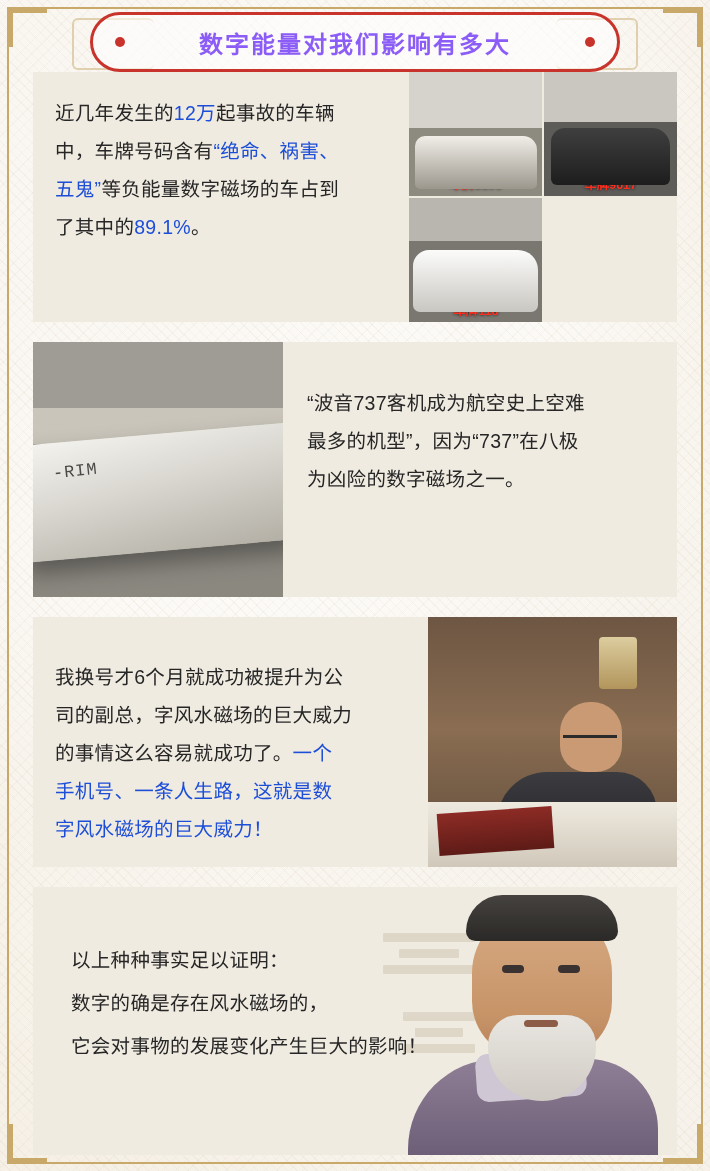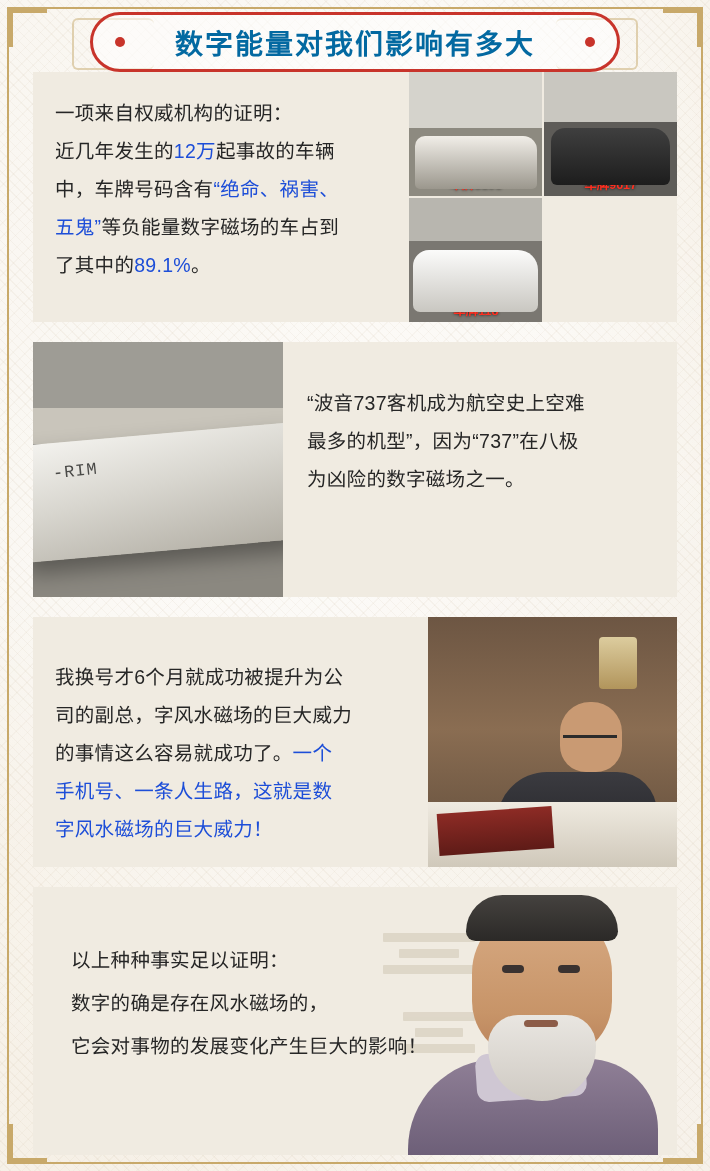--- a/index.html
+++ b/index.html
@@ -81,24 +81,24 @@
     width: 10px; height: 10px;
     margin-top: -5px;
     border-radius: 50%;
     background: #c8342b;
   }
   .header-plate::before { left: 22px; }
   .header-plate::after  { right: 22px; }
   .header-title {
     position: relative;
     z-index: 2;
-    font-size: 28px;
+    font-size: 24px;
     font-weight: bold;
     letter-spacing: 2px;
-    color: #0369a1;
+    color: #8b5cf6;
     white-space: nowrap;
   }
   .header-wing {
     position: absolute;
     top: 6px;
     width: 80px;
     height: 48px;
     border: 2px solid #d8c49a;
     border-radius: 6px;
     opacity: .75;
@@ -394,21 +394,20 @@
   <div class="header">
     <div class="header-wing left"></div>
     <div class="header-wing right"></div>
     <div class="header-plate"></div>
     <div class="header-title">数字能量对我们影响有多大</div>
   </div>
 
   <div class="card card-flex block1">
     <div class="text-pane">
       <div class="txt">
-        <div><span>一项来自权威机构的证明：</span></div>
         <div><span>近几年发生的</span><span class="red">12万</span><span>起事故的车辆</span></div>
         <div><span>中，车牌号码含有</span><span class="red">“绝命、祸害、</span></div>
         <div><span class="red">五鬼”</span><span>等负能量数字磁场的车占到</span></div>
         <div><span>了其中的</span><span class="red">89.1%</span><span>。</span></div>
       </div>
     </div>
     <div class="img-grid">
       <div class="photo ph-crash2">
         <span class="plate-tag">车牌5806</span>
       </div>

